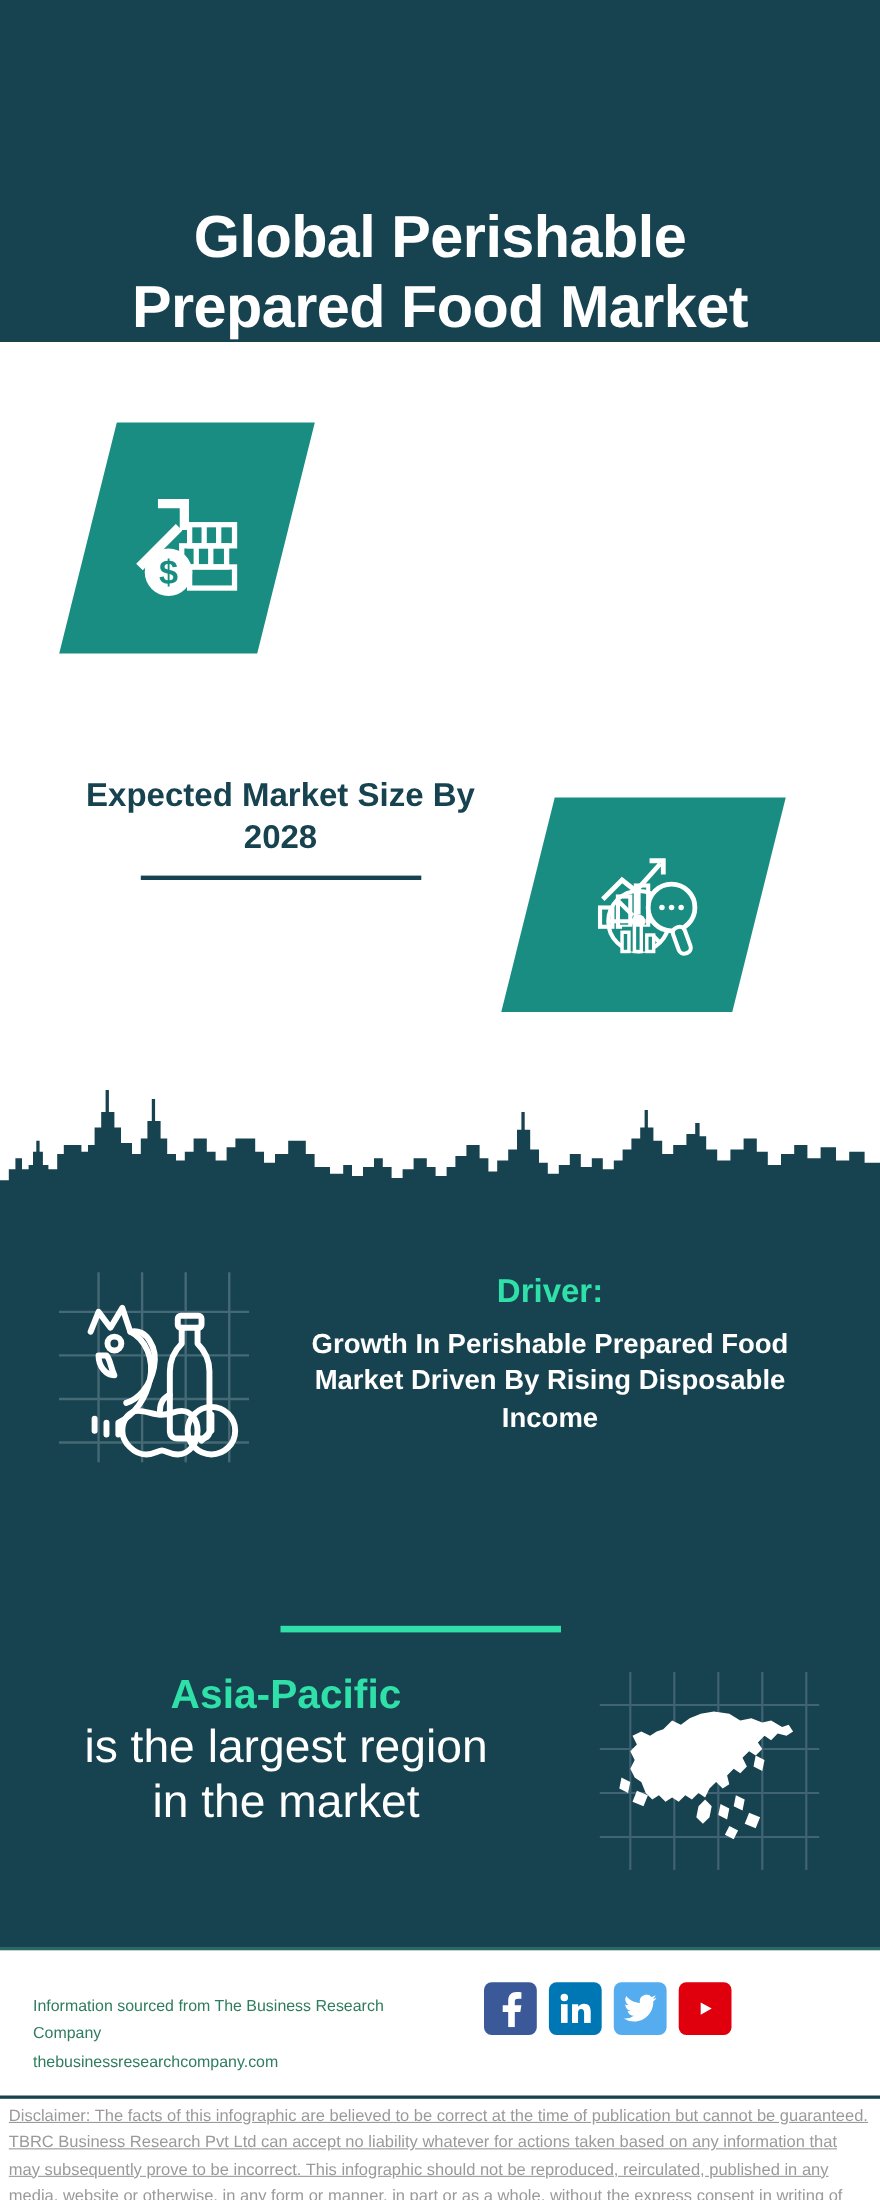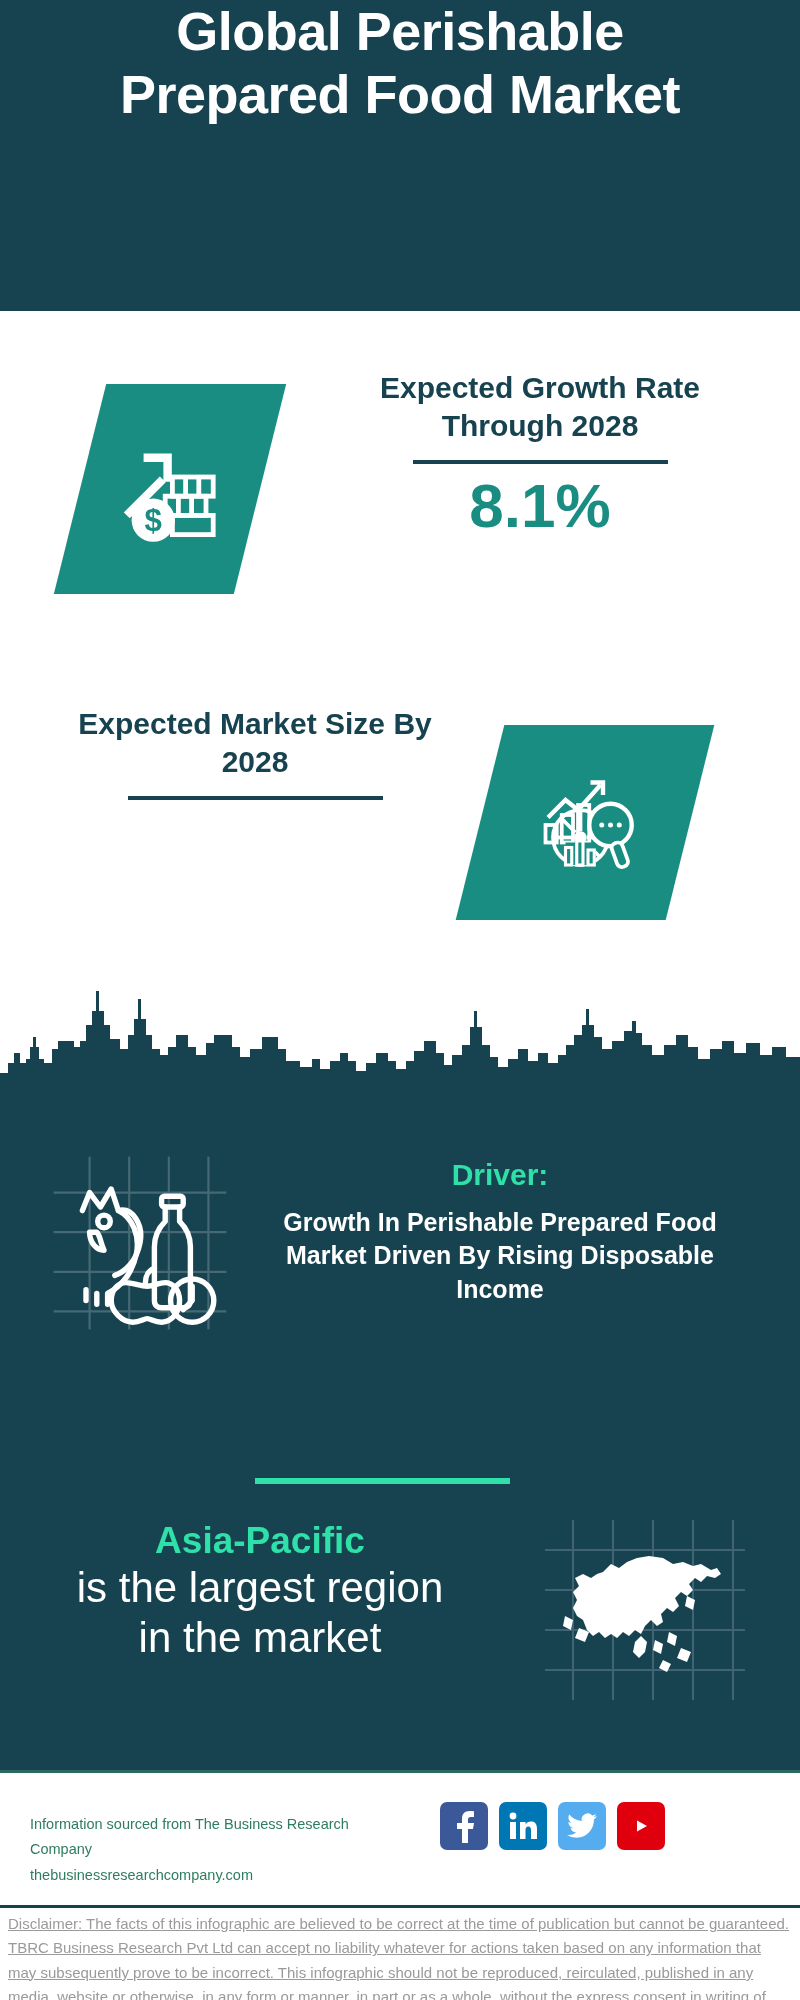--- a/index.html
+++ b/index.html
@@ -9,21 +9,21 @@
     font-family:"Liberation Sans", sans-serif;
     overflow:hidden;
     position:relative;
   }
   .page{width:800px;height:2000px;position:relative;overflow:hidden;}
 
   
   .header{
     position:absolute;left:0;top:0;width:800px;height:311px;
     background:#17424f;
-    display:flex;align-items:flex-start;justify-content:center;
+    display:flex;align-items:flex-end;justify-content:center;
   }
   .header-title{
     color:#ffffff;
     font-size:54px;
     font-weight:bold;
     line-height:1.17;
     text-align:center;
     letter-spacing:-0.5px;
     padding:0 40px;
     max-width:620px;
@@ -176,25 +176,20 @@
           <rect x="46" y="56" width="34" height="16" fill="none" stroke="#fff" stroke-width="4"></rect>
           <rect x="52" y="72" width="34" height="16" fill="none" stroke="#fff" stroke-width="4"></rect>
           <line x1="63" y1="40" x2="63" y2="56" stroke="#fff" stroke-width="4"></line>
           <line x1="74" y1="40" x2="74" y2="56" stroke="#fff" stroke-width="4"></line>
           <line x1="57" y1="56" x2="57" y2="72" stroke="#fff" stroke-width="4"></line>
           <line x1="68" y1="56" x2="68" y2="72" stroke="#fff" stroke-width="4"></line>
           <circle cx="36" cy="76" r="18" fill="#fff"></circle>
           <text x="36" y="85" font-size="26" font-weight="bold" fill="#1a8d82" text-anchor="middle" font-family="Liberation Sans, sans-serif">$</text>
         </svg>
       </div>
-    </div>
-    <div class="growth-text">
-      <div class="stat-label">Expected Growth Rate Through 2028</div>
-      <div class="rule rule-dark"></div>
-      <div class="stat-value">8.1%</div>
     </div>
   </div>
 
   <div class="size-row">
     <div class="size-text">
       <div class="stat-label">Expected Market Size By 2028</div>
       <div class="rule rule-dark"></div>
     </div>
     <div class="para size-para">
       <div class="para-inner">

